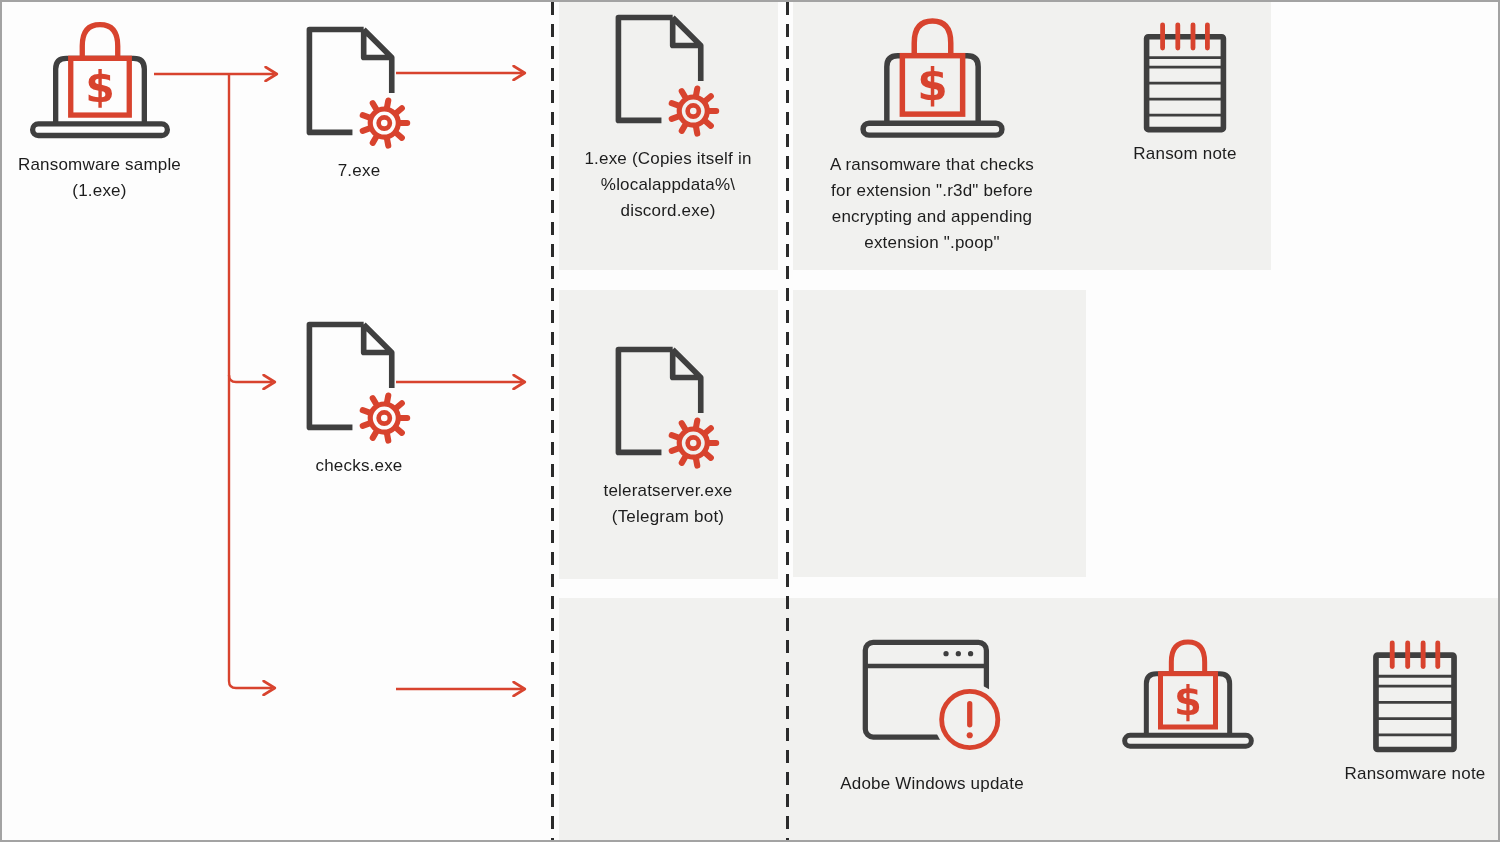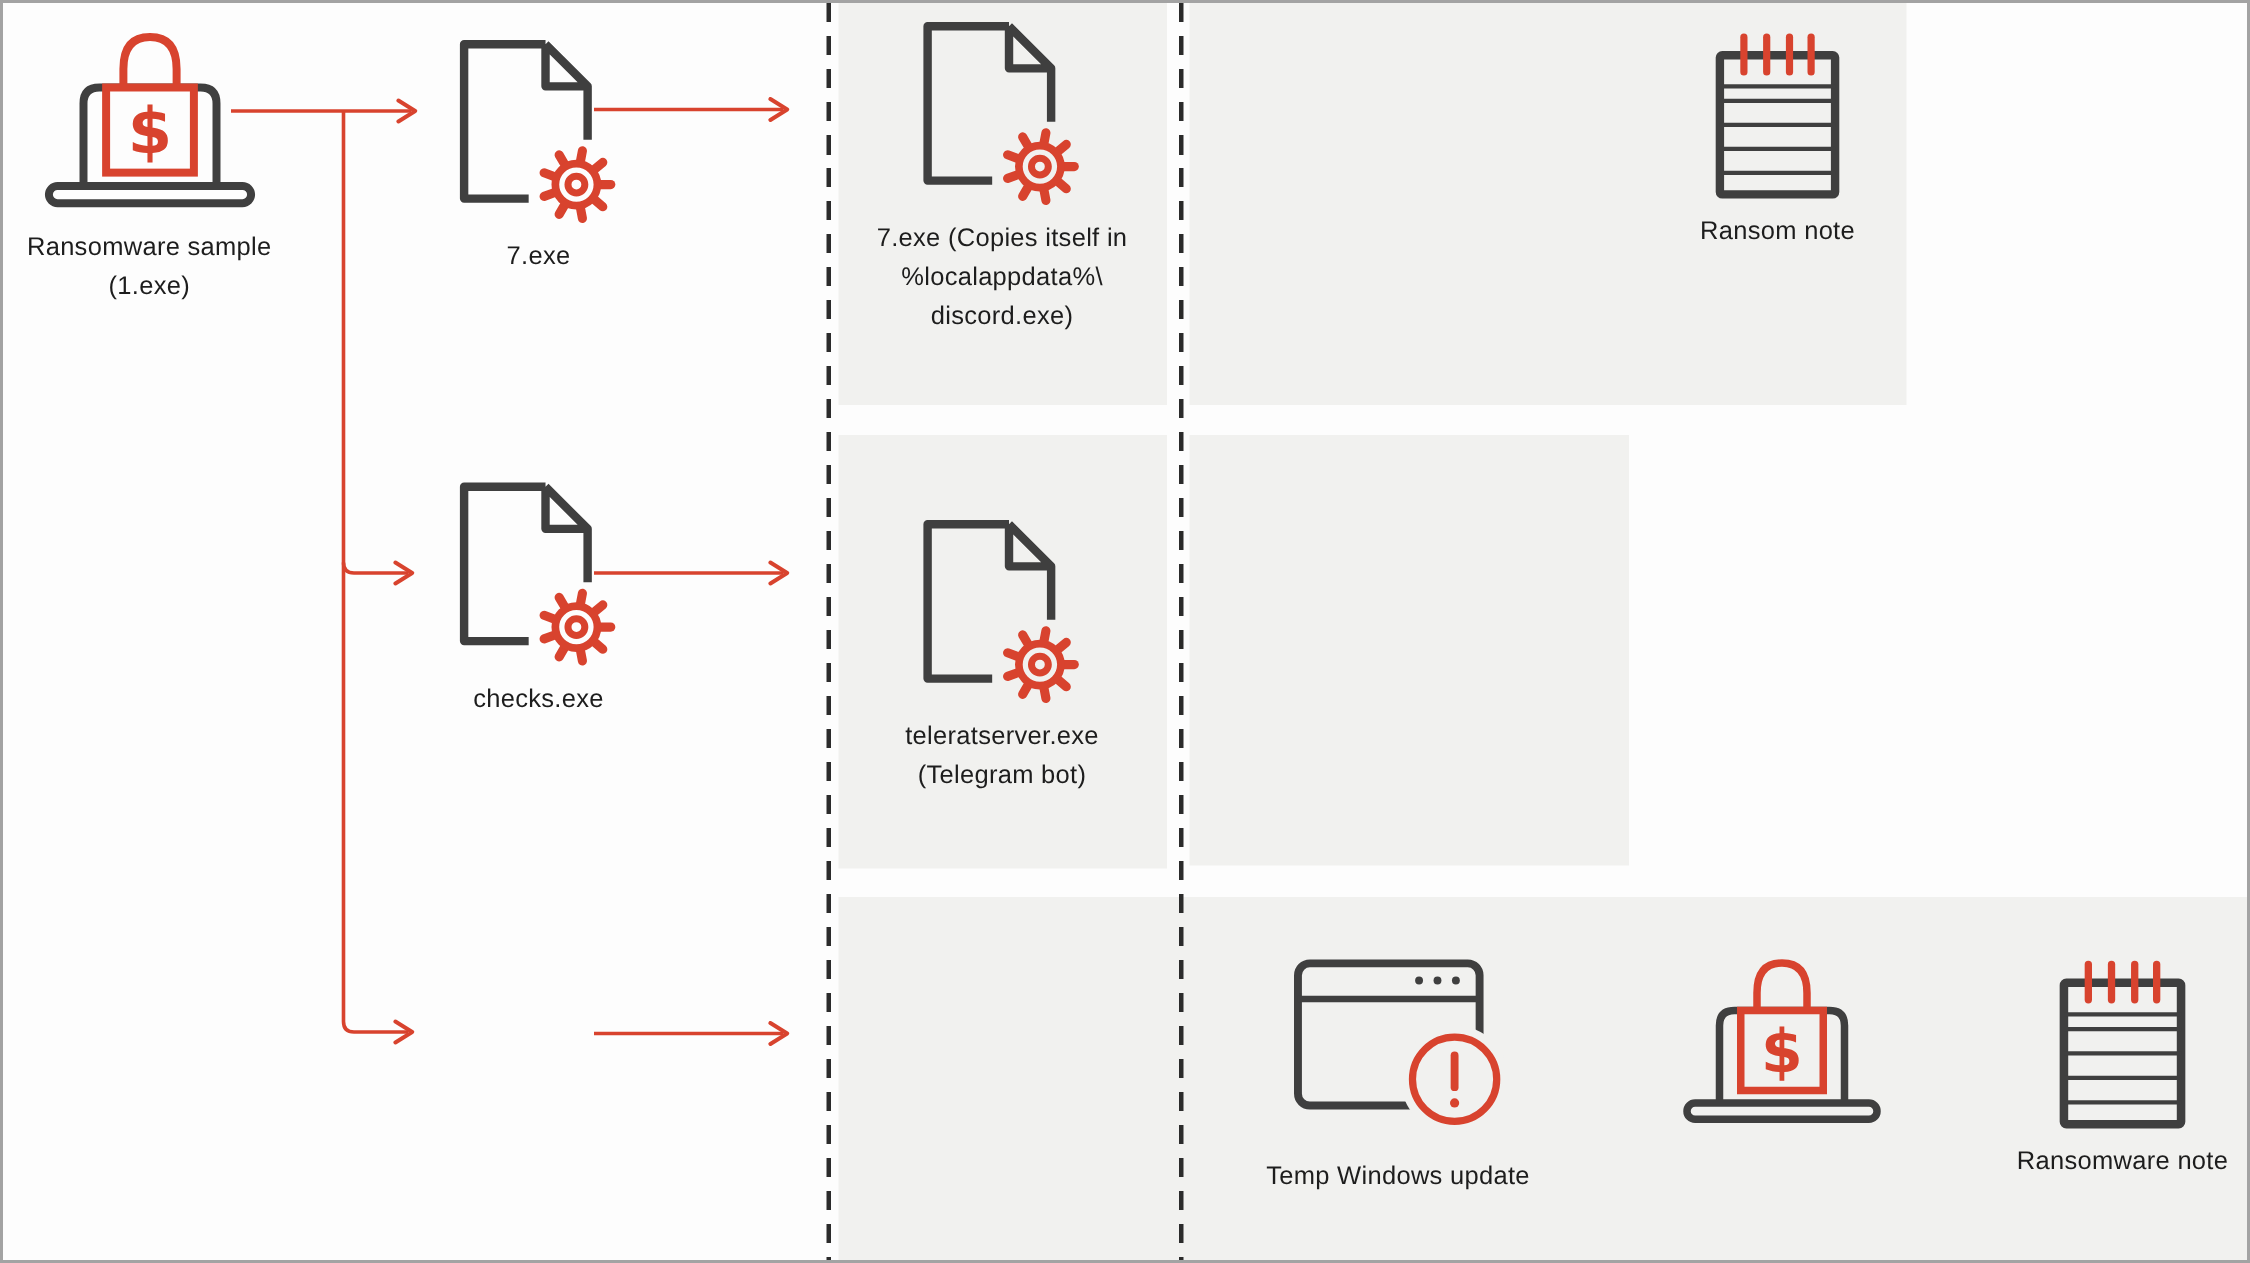--- a/index.html
+++ b/index.html
@@ -148,23 +148,32 @@
   <div class="node" style="left:287px;top:20px;width:140px">
     <svg class="icon" width="122" height="131">
         <use href="#i-file-gear"></use>
       </svg>
     <div class="label">7.exe</div>
   </div>
   <div class="node on-panel" style="left:566px;top:8px;width:200px">
     <svg class="icon" width="122" height="131">
         <use href="#i-file-gear"></use>
       </svg>
-    <div class="label">7.exe (Copies itself in
+    <div class="label">1.exe (Copies itself in
 %localappdata%\
 discord.exe)</div>
+  </div>
+  <div class="node on-panel" style="left:800px;top:8px;width:260px">
+    <svg class="icon" width="165" height="137">
+        <use href="#i-laptop-lock"></use>
+      </svg>
+    <div class="label">A ransomware that checks
+for extension ".r3d" before
+encrypting and appending
+extension ".poop"</div>
   </div>
   <div class="node on-panel" style="left:1103px;top:14px;width:160px">
     <svg class="icon" width="104" height="120">
         <use href="#i-notepad"></use>
       </svg>
     <div class="label">Ransom note</div>
   </div>
 
   <div class="node" style="left:287px;top:315px;width:140px">
     <svg class="icon" width="122" height="131">
@@ -177,21 +186,21 @@
         <use href="#i-file-gear"></use>
       </svg>
     <div class="label">teleratserver.exe
 (Telegram bot)</div>
   </div>
 
   <div class="node on-panel" style="left:810px;top:628px;width:240px">
     <svg class="icon" width="158" height="136">
         <use href="#i-browser-warn"></use>
       </svg>
-    <div class="label">Temp Windows update</div>
+    <div class="label">Adobe Windows update</div>
   </div>
   <div class="node on-panel" style="left:1068px;top:630px;width:235px">
     <svg class="icon" width="150" height="125">
         <use href="#i-laptop-lock"></use>
       </svg>
   </div>
   <div class="node on-panel" style="left:1333px;top:632px;width:160px">
     <svg class="icon" width="106" height="122">
         <use href="#i-notepad"></use>
       </svg>

